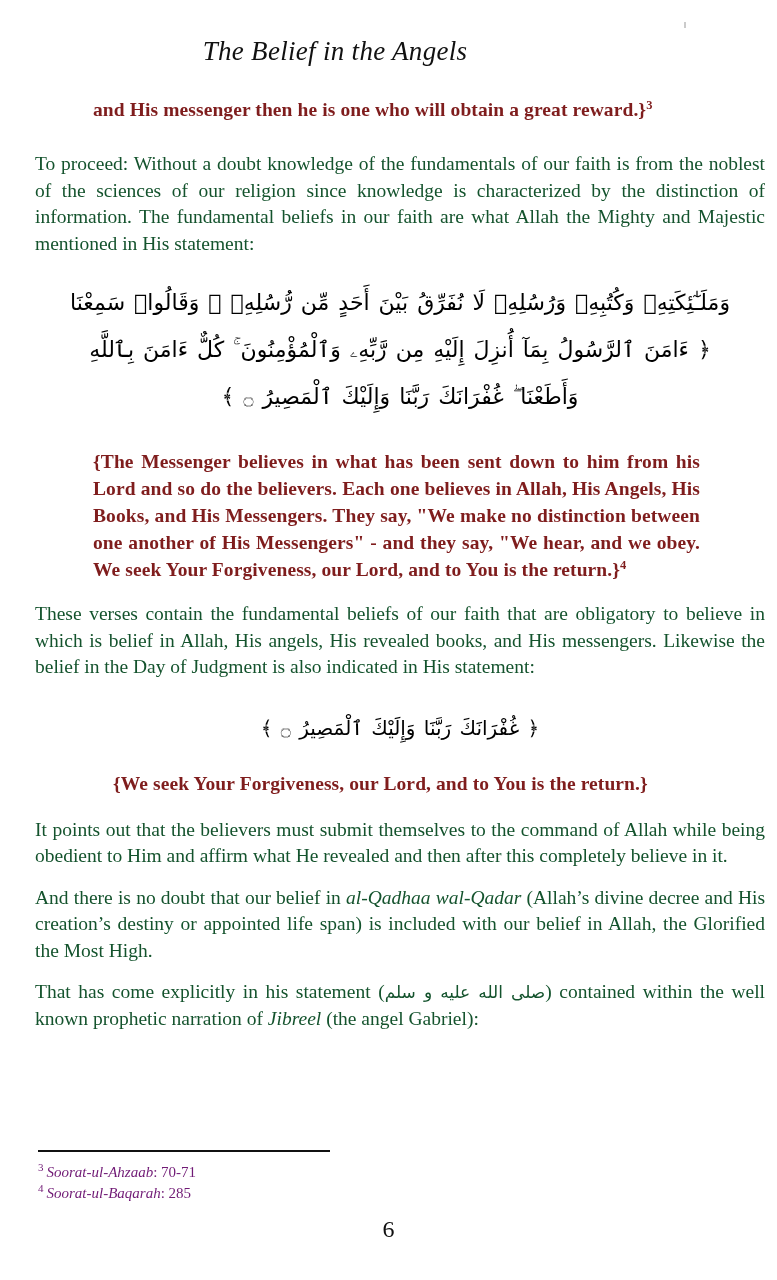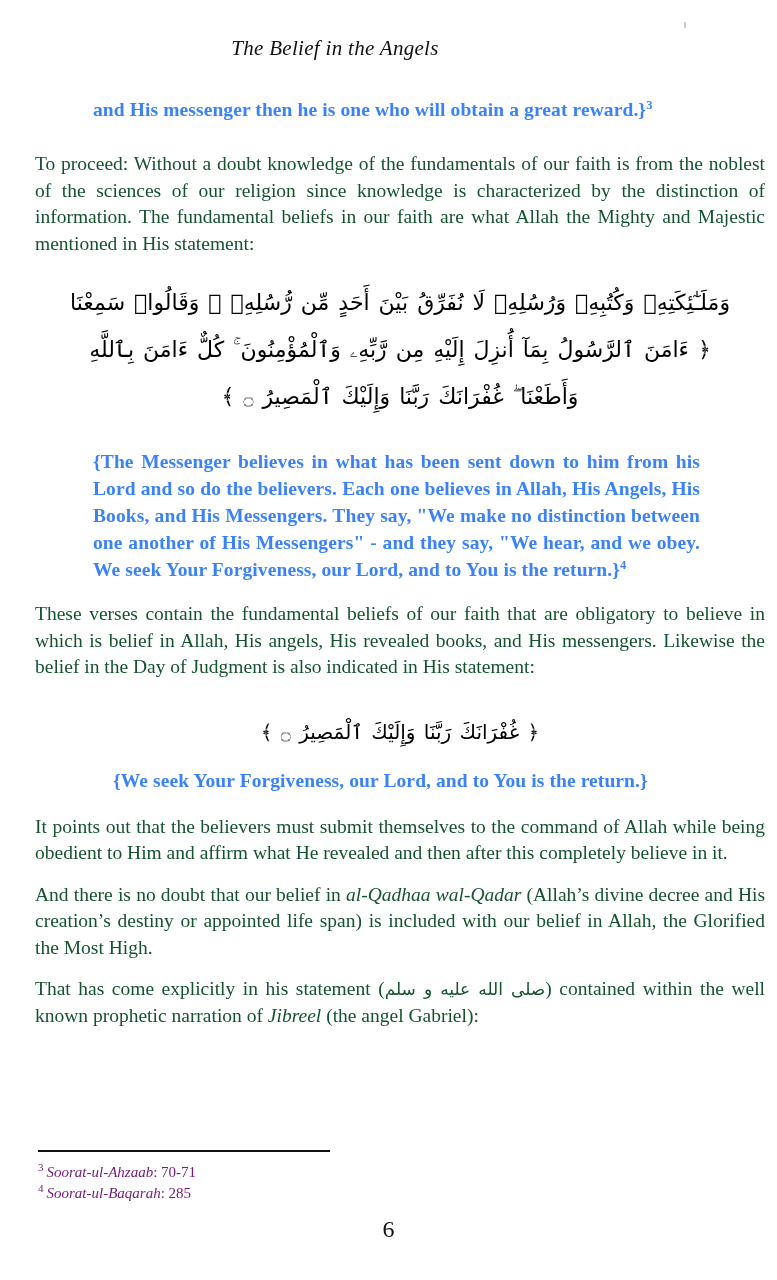--- a/index.html
+++ b/index.html
@@ -24,21 +24,21 @@
   }
 
   
   .running-header {
     position: absolute;
     top: 36px;
     left: 0;
     width: 670px;
     text-align: center;
     font-style: italic;
-    font-size: 21px;
+    font-size: 27px;
     letter-spacing: 0.3px;
     color: #111;
   }
 
   
   .content {
     position: absolute;
     top: 96px;
     left: 35px;
     width: 730px;
@@ -54,21 +54,21 @@
   }
   p.body-par:last-child { margin-bottom: 0; }
 
   
   .quote-block {
     font-weight: bold;
     font-size: 19.5px;
     line-height: 27px;
     text-align: justify;
     text-justify: inter-word;
-    color: #3b82f6;
+    color: #7f1d1d;
     letter-spacing: 0.1px;
   }
   .quote-block-1 {
     margin: 0 0 18px 0;
     padding-left: 58px;
     padding-right: 65px;
   }
   .quote-block-2 {
     margin: 0;
     padding-left: 78px;
@@ -96,22 +96,22 @@
   }
   .arabic-verse-long {
     font-size: 22px;
     line-height: 47px;
     margin: 22px 0 26px 0;
     padding: 0 12px;
     word-spacing: 2px;
   }
   .arabic-verse-short {
     font-size: 20px;
-    line-height: 40px;
-    margin: 31px 0 14px 0;
+    line-height: 54px;
+    margin: 20px 0 14px 0;
     word-spacing: 2px;
   }
   .arabic-inline {
     direction: rtl;
     unicode-bidi: isolate;
     font-family: "DejaVu Sans", "Liberation Sans", sans-serif;
     font-size: 17px;
   }
   .ayah-mark {
     display: inline-block;

